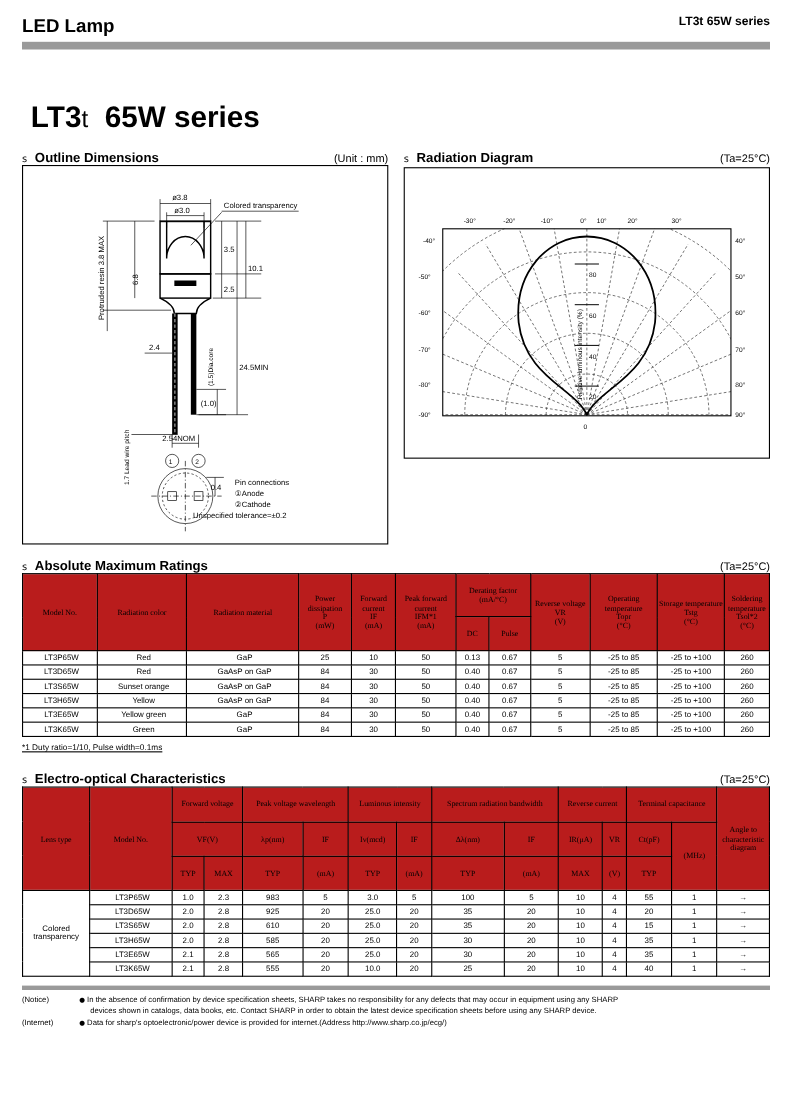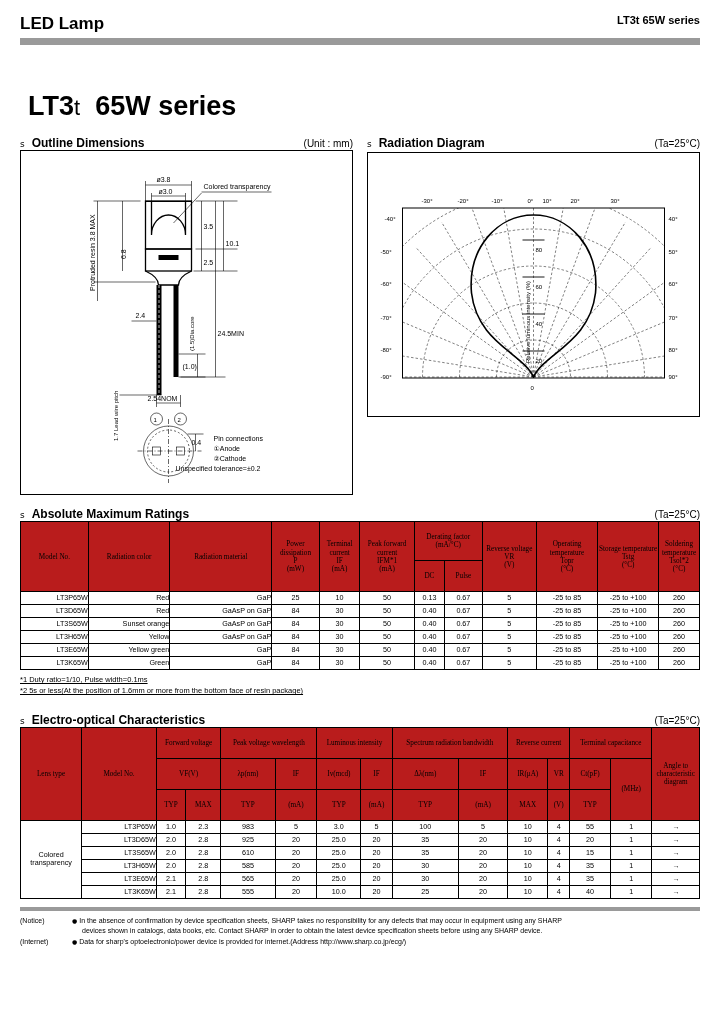--- a/index.html
+++ b/index.html
@@ -39,21 +39,21 @@
   .drawbox { border:1px solid #000; height:345px; position:relative; background:#fff; overflow:hidden;}
   .radbox  { border:1px solid #000; height:265px; position:relative; background:#fff; margin-top:2px;}
 
   
   table.dt { border-collapse:collapse; width:100%; font-size:7.2px; }
   table.dt th, table.dt td {
     border:1px solid #000; text-align:center; padding:0; line-height:1.12;
   }
   table.dt thead th { background:#b91c1c; font-weight:normal; padding:11px 1px;font-family:Liberation Serif, serif; }
   table.dt tbody td { background:#fff; height:13px; }
-  table.dt tbody td.lft { text-align:right; padding-left:3px; }
+  table.dt tbody td.lft { text-align:center; padding-left:3px; }
 
   .notes { font-size:7.5px; margin-top:4px; line-height:1.5;text-decoration:underline; }
 
   
   .foot-rule { height:4px; background:#9a9a9a; margin-top:8px;}
   .foot { display:flex; font-size:7px; margin-top:5px; line-height:1.5;}
   .foot-lbl { width:52px; flex:none; }
   .foot-txt { flex:1; }
   .bull { font-family:"DejaVu Sans", sans-serif; font-size:6px; }
 </style>
@@ -292,21 +292,21 @@
       <tr>
         <th rowspan="2" style="width:10%">Model No.</th>
         <th rowspan="2" style="width:12%">Radiation color</th>
         <th rowspan="2" style="width:15%">Radiation material</th>
         <th rowspan="2" style="width:7%">
           <span>Power dissipation</span><br>
           <span>P</span><br>
           <span>(mW)</span>
         </th>
         <th rowspan="2" style="width:6%">
-          <span>Terminal current</span><br>
+          <span>Forward current</span><br>
           <span>IF</span><br>
           <span>(mA)</span>
         </th>
         <th rowspan="2" style="width:8%">
           <span>Peak forward current</span><br>
           <span>IFM*1</span><br>
           <span>(mA)</span>
         </th>
         <th colspan="2" style="width:10%">
           <span>Derating factor</span><br>
@@ -421,21 +421,20 @@
           <td>5</td>
           <td>-25 to  85</td>
           <td>-25 to +100</td>
           <td>260</td>
         </tr>
       </tbody>
   </table>
 
   <div class="notes">
     <div>*1  Duty ratio=1/10, Pulse width=0.1ms</div>
-    <div>*2  5s or less(At the position of 1.6mm or more from the bottom face of resin package)</div>
   </div>
 
   <div class="sec-head" style="margin-top:16px">
     <span class="sec-bullet">s</span>
     <span class="sec-title">Electro-optical Characteristics</span>
     <span class="sec-unit">(Ta=25°C)</span>
   </div>
 
   <table class="dt">
     <thead>

